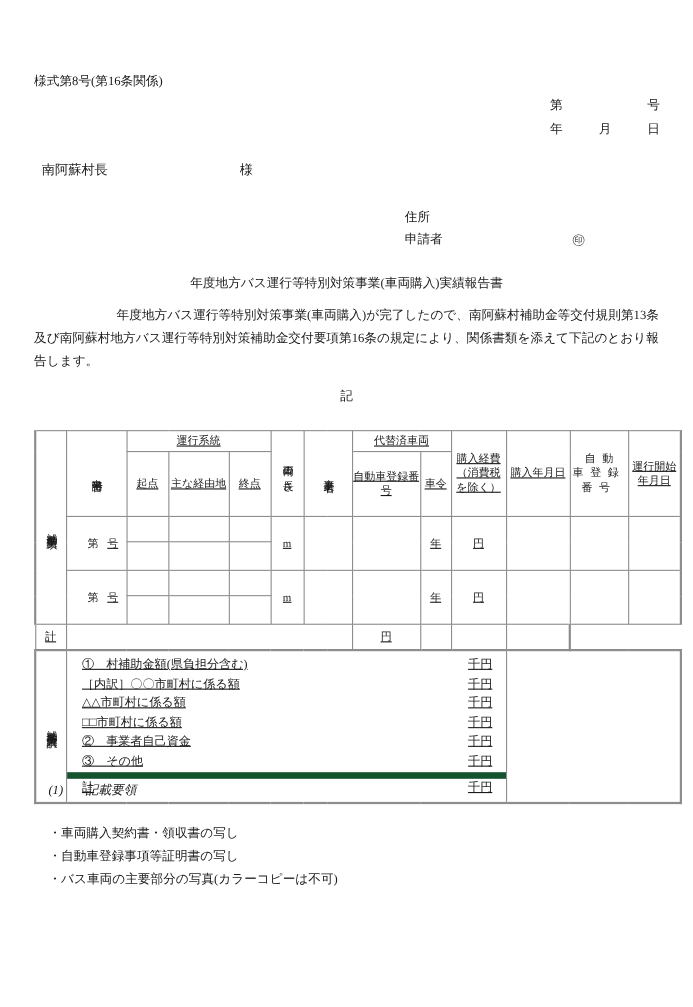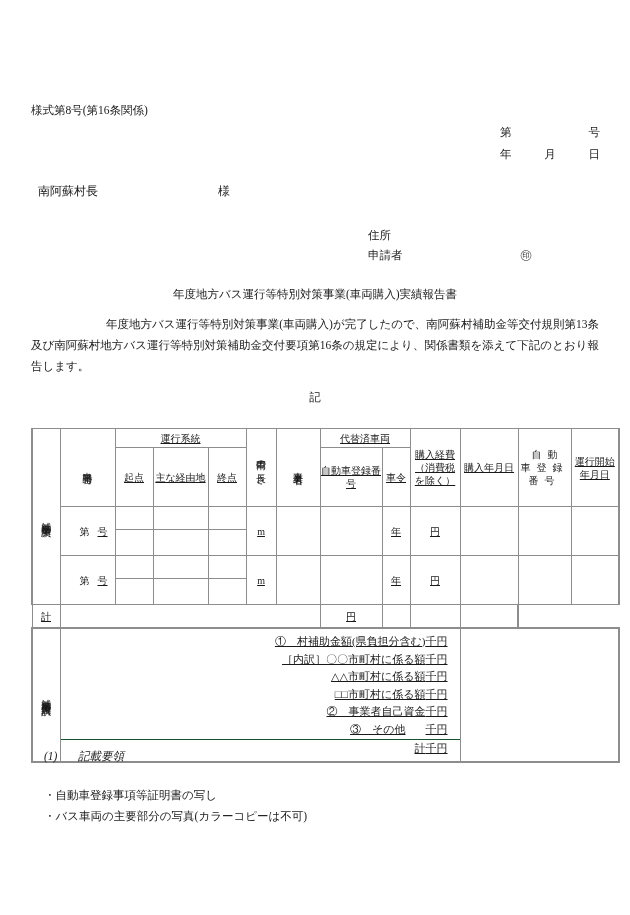--- a/index.html
+++ b/index.html
@@ -14,21 +14,20 @@
     font-family: "Liberation Serif", "DejaVu Serif", serif;
     color: #1a1a1a;
     font-size: 11px;
     overflow: hidden;
   }
   .page {
     position: absolute;
     inset: 0;
     width: 630px;
     height: 763px;
-    margin-top: 37px;
   }
 
   
   .form-no {
     position: absolute;
     left: 31px;
     top: 66px;
     font-size: 11.5px;
     white-space: nowrap;
   }
@@ -177,26 +176,26 @@
     padding-left: 4px;
   }
   .funds-list {
     text-align: left;
     padding: 4px 0 4px 0;
     font-size: 11px;
     line-height: 17.6px;
   }
   .funds-row {
     display: flex;
-    justify-content: flex-end;
+    justify-content: space-between;
     padding: 0 12px 0 14px;
     white-space: nowrap;
   }
   .funds-row.underlined {
-    border-bottom: 1px solid #14532d;
+    border-bottom: 6px solid #14532d;
     gap: 20px;
   }
   .funds-indent { }
 
   
   .notes {
     position: absolute;
     left: 44px;
     top: 709px;
     font-size: 11.5px;
@@ -389,17 +388,18 @@
       </tr>
     </tbody>
       </table>
   </div>
 
   <div class="notes">
     <p class="note-head">
       <span class="num">(1)</span><span>記載要領</span>
     </p>
     <div class="note-gap"></div>
+    <p class="note-item">・車両購入契約書・領収書の写し</p>
     <p class="note-item">・自動車登録事項等証明書の写し</p>
     <p class="note-item">・バス車両の主要部分の写真(カラーコピーは不可)</p>
   </div>
 
 </div>
 
 </body></html>

